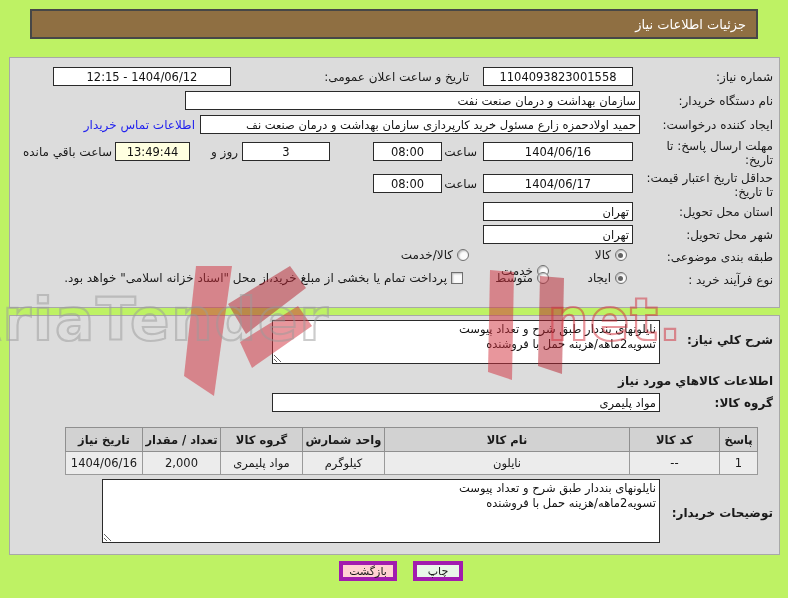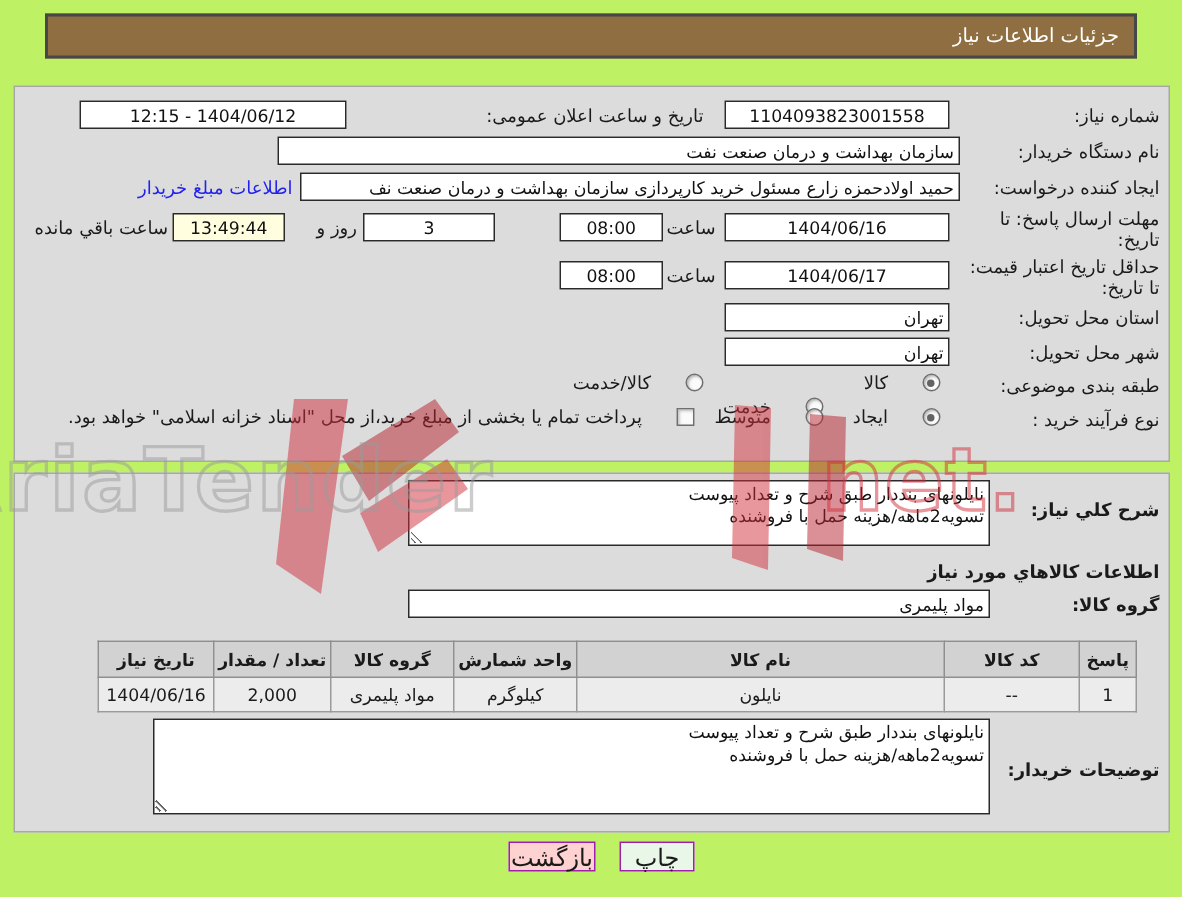--- a/index.html
+++ b/index.html
@@ -25,39 +25,39 @@
   input.center { text-align:center; }
   input.rtl-text { direction:rtl; text-align:right; }
   .countdown { background:#ffffe0 !important; text-align:center; }
 
   textarea.box { position:absolute; border:1px solid #2a2a2a; background:#fff;
     font-family:"DejaVu Sans",sans-serif; font-size:11.5px; padding:1px 3px;
     resize:both; direction:rtl; line-height:15px; color:#111; }
 
   .link { position:absolute; color:#2222ee; cursor:pointer; white-space:nowrap; }
 
-  .radio-group { position:absolute; display:flex; align-items:center; gap:23px;justify-content:center; }
+  .radio-group { position:absolute; display:flex; align-items:center; gap:4px;justify-content:center; }
   .radio { width:12px; height:12px; border-radius:50%; border:1px solid #6f6f6f;
     background:#fbfbfb; box-shadow:inset 1px 1px 2px rgba(0,0,0,.28); flex:0 0 auto; }
   .radio.checked { position:relative; }
   .radio.checked::after { content:""; position:absolute; width:5px; height:5px;
     border-radius:50%; background:#636363; top:2.6px; right:2.6px; }
   .checkbox { width:12px; height:12px; border:1px solid #6f6f6f; background:#fbfbfb;
     box-shadow:inset 1px 1px 2px rgba(0,0,0,.25); flex:0 0 auto; }
 
   table.goods { position:absolute; top:111px; right:21px; width:692px;
     border-collapse:collapse; border:1px solid #5a5a5a; font-size:11.5px;
     table-layout:fixed; background:#ececec; }
   table.goods th { background:#d2d2d2; font-weight:bold; height:24px;
     border:1px solid #8f8f8f; text-align:center; padding:0 2px; }
   table.goods td { height:23px; border:1px solid #9a9a9a; text-align:center;
     background:#ececec; padding:0 2px; }
 
-  .btn { position:absolute; top:561px; height:20px; border:1px solid #a21caf;
-    font-family:"DejaVu Sans",sans-serif; font-size:16px; display:flex;
+  .btn { position:absolute; top:561px; height:20px; border:4px solid #a21caf;
+    font-family:"DejaVu Sans",sans-serif; font-size:11px; display:flex;
     align-items:center; justify-content:center; cursor:pointer; }
   #btn-print { right:325px; width:50px; background:#e9f7e9; }
   #btn-back  { right:391px; width:58px; background:#ffd2d2; }
 
   #watermark { position:absolute; top:0; left:0; width:788px; height:598px;
     pointer-events:none; z-index:6; }
 </style>
 </head>
 <body>
 
@@ -72,21 +72,21 @@
     <span class="lbl" style="top:12px; right:6px;">شماره نیاز:</span>
     <input class="fld center" style="top: 9px; right: 146px; width: 150px;" readonly="" value="1104093823001558">
     <span class="lbl" style="top:12px; right:310px;">تاریخ و ساعت اعلان عمومی:</span>
     <input class="fld center" style="top: 9px; right: 548px; width: 178px;" readonly="" value="1404/06/12 - 12:15">
 
     <span class="lbl" style="top:36px; right:6px;">نام دستگاه خریدار:</span>
     <input class="fld rtl-text" style="top: 33px; right: 139px; width: 455px;" readonly="" value="سازمان بهداشت و درمان صنعت نفت">
 
     <span class="lbl" style="top:60px; right:6px;">ایجاد کننده درخواست:</span>
     <input class="fld rtl-text" style="top: 57px; right: 139px; width: 440px;" readonly="" value="حمید اولادحمزه زارع مسئول خرید کارپردازی سازمان بهداشت و درمان صنعت نف">
-    <span class="link" style="top:60px; right:584px;">اطلاعات مبلغ خریدار</span>
+    <span class="link" style="top:60px; right:584px;">اطلاعات تماس خریدار</span>
 
     <span class="lbl2" style="top:81px; right:6px;">مهلت ارسال پاسخ: تا تاریخ:</span>
     <input class="fld center" style="top: 84px; right: 146px; width: 150px;" readonly="" value="1404/06/16">
     <span class="lbl" style="top:87px; right:302px;">ساعت</span>
     <input class="fld center" style="top: 84px; right: 337px; width: 69px;" readonly="" value="08:00">
     <input class="fld center" style="top: 84px; right: 449px; width: 88px;" readonly="" value="3">
     <span class="lbl" style="top:87px; right:541px;">روز و</span>
     <input class="fld countdown" style="top: 84px; right: 589px; width: 75px;" readonly="" value="13:49:44">
     <span class="lbl" style="top:87px; right:667px;">ساعت باقي مانده</span>
 

